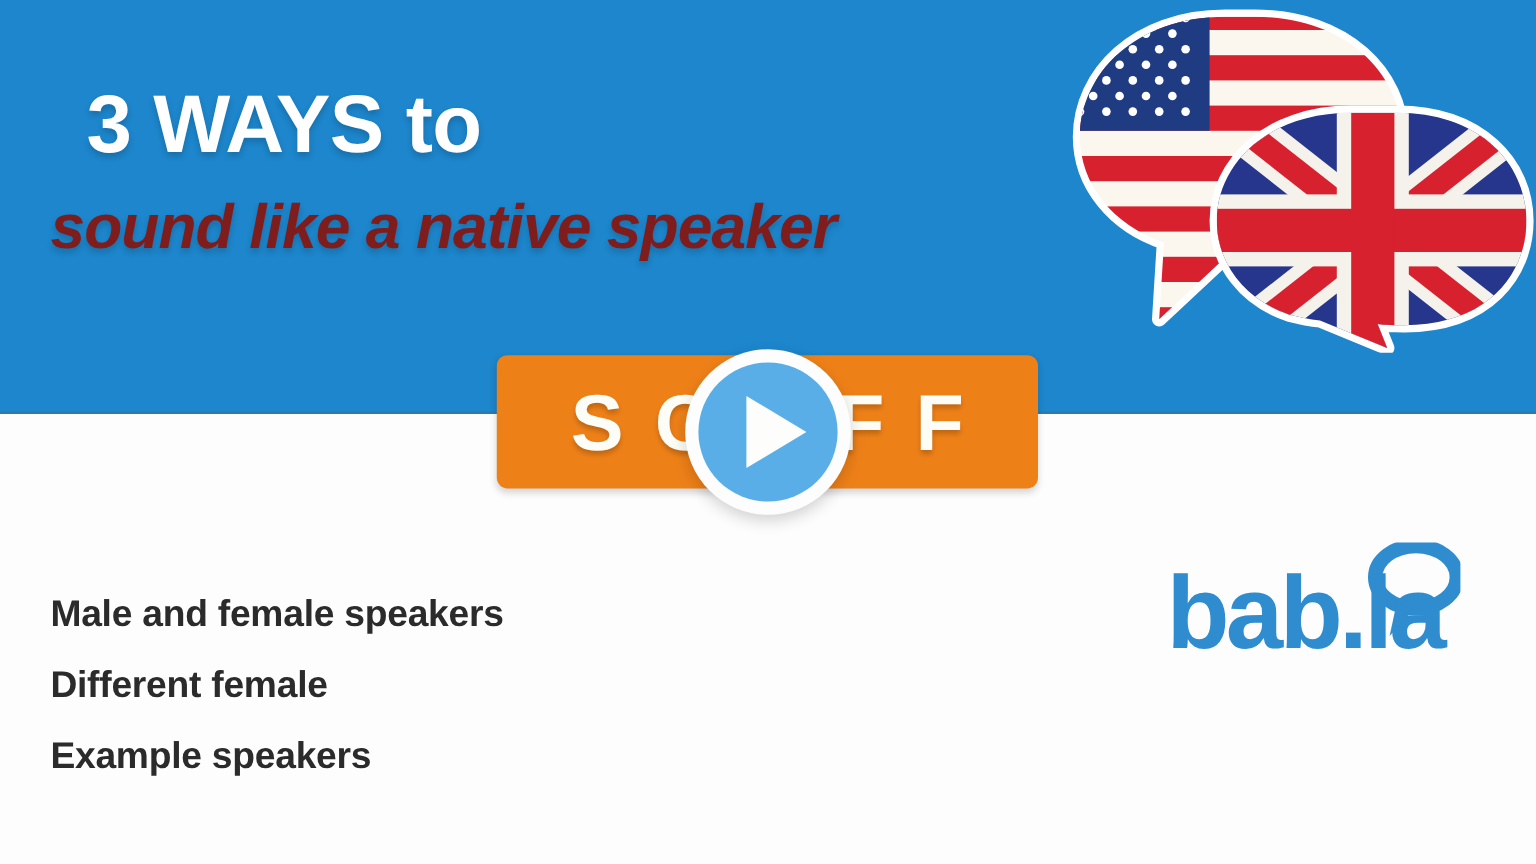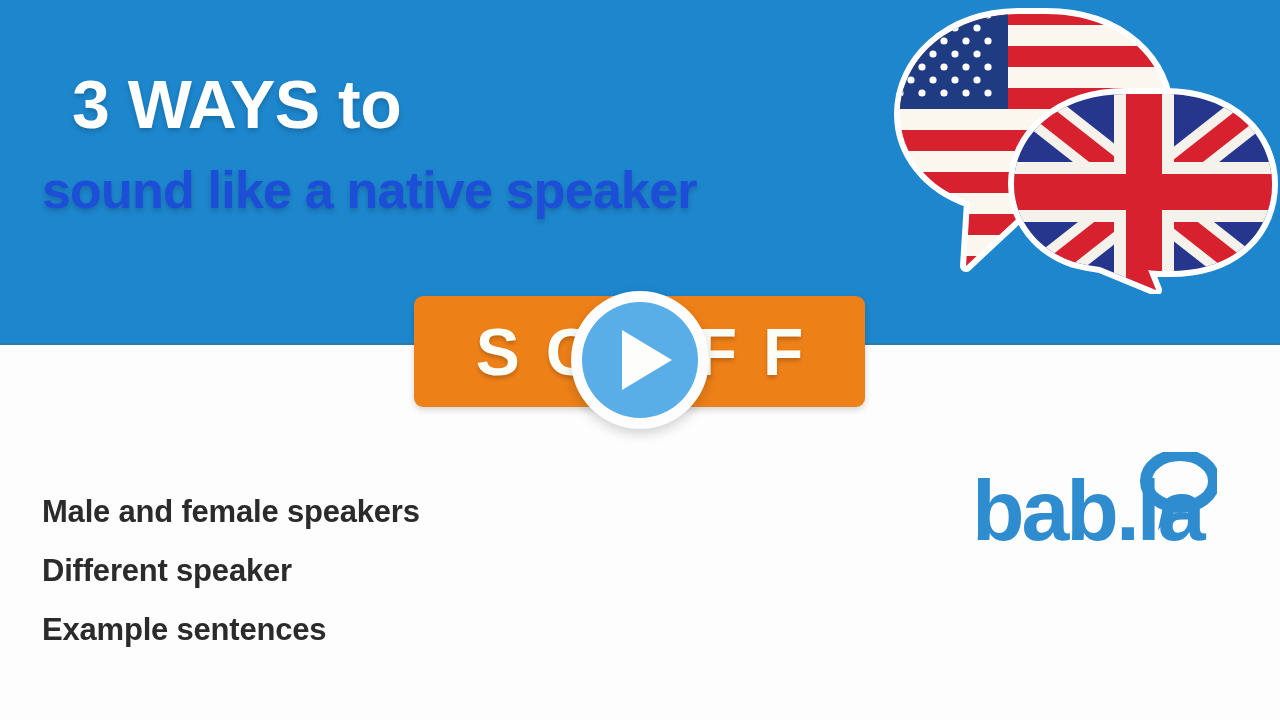--- a/index.html
+++ b/index.html
@@ -43,26 +43,27 @@
     color: #ffffff;
     letter-spacing: -0.5px;
     line-height: 1.0;
     text-shadow: 0 3px 5px rgba(0,0,0,0.18);
     white-space: nowrap;
   }
   .headline-sub {
     margin-top: 26px;
     font-size: 52px;
     font-weight: bold;
-    color: #1d4ed8;
+    color: #7f1d1d;
     letter-spacing: -0.8px;
     line-height: 1.0;
     margin-left: -30px;
     text-shadow: 0 3px 5px rgba(0,0,0,0.18);
     white-space: nowrap;
+    font-style: italic;
   }
 
   
   .bubbles {
     position: absolute;
     left: 886px;
     top: 4px;
     width: 394px;
     height: 290px;
   }
@@ -291,22 +292,22 @@
   </div>
 
   <div class="play-button">
     <div class="play-button-inner">
       <div class="play-triangle"></div>
     </div>
   </div>
 
   <div class="feature-list">
     <div class="feature-item">Male and female speakers</div>
-    <div class="feature-item">Different speaker</div>
-    <div class="feature-item">Example sentences</div>
+    <div class="feature-item">Different female</div>
+    <div class="feature-item">Example speakers</div>
   </div>
 
   <div class="brand-logo">
     <svg width="245" height="108" viewBox="0 0 245 108" xmlns="http://www.w3.org/2000/svg">
       <g fill="#2e8ccf">
         <text x="0" y="88" font-family="Liberation Sans, sans-serif" font-size="86" font-weight="bold" letter-spacing="-3">bab.la</text>
       </g>
       <g>
         <ellipse cx="208" cy="29" rx="34" ry="26" fill="none" stroke="#2e8ccf" stroke-width="12"></ellipse>
         <path d="M192 50 L186 78 L206 56 Z" fill="#2e8ccf"></path>

